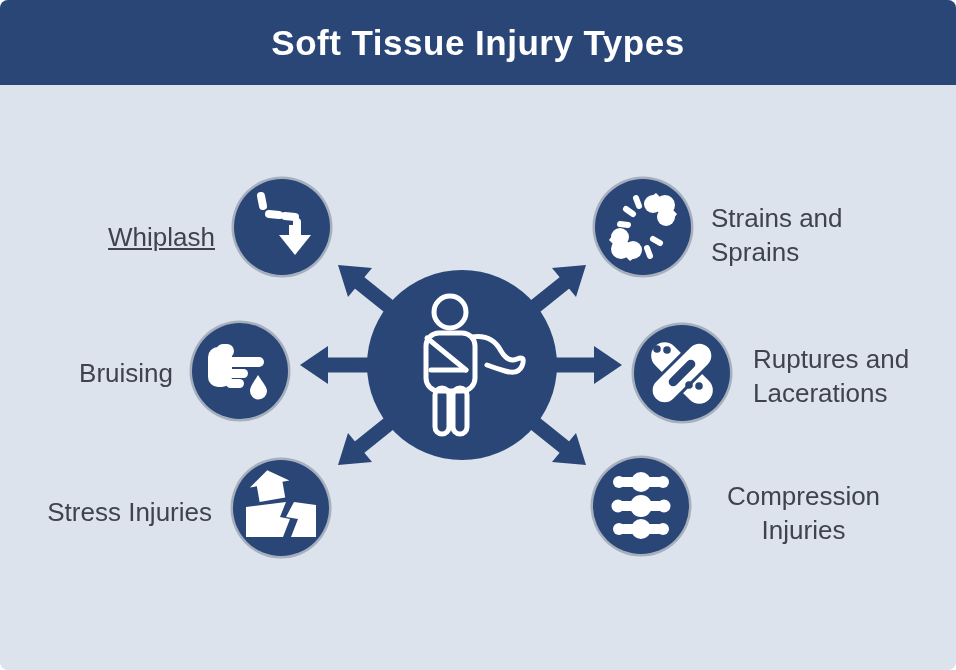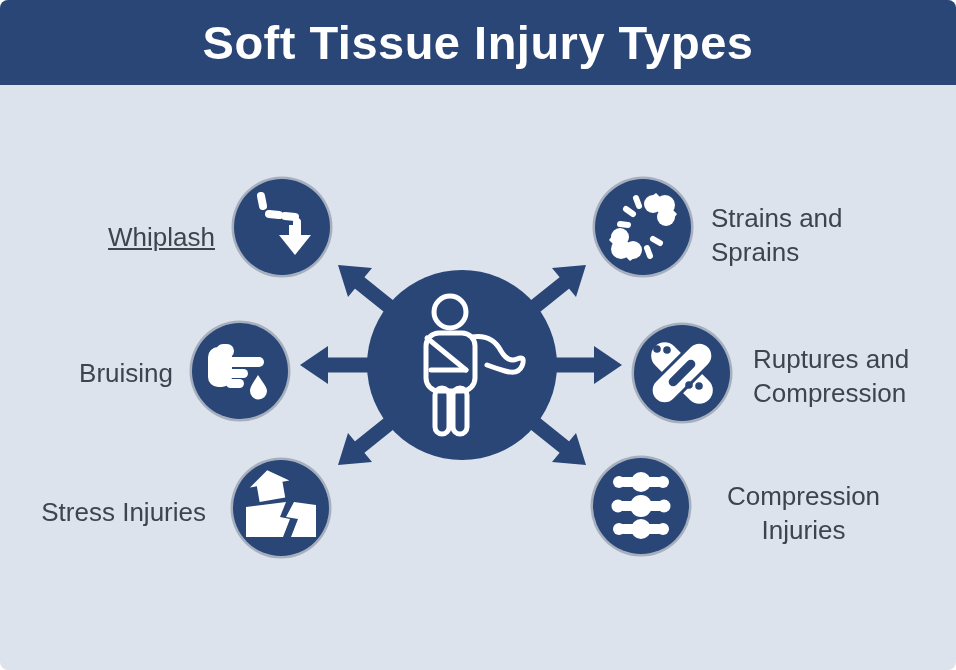--- a/index.html
+++ b/index.html
@@ -6,41 +6,41 @@
   .canvas{
     position:relative;width:956px;height:670px;background:#dce3ed;
     border-radius:8px;overflow:hidden;
     font-family:"Liberation Sans", sans-serif;
   }
   .header{
     position:absolute;left:0;top:0;width:956px;height:85px;background:#294677;
     display:flex;align-items:center;justify-content:center;
   }
   .header h1{
-    margin:0;color:#ffffff;font-size:47px;font-weight:700;letter-spacing:.5px;
+    margin:0;color:#ffffff;font-size:35px;font-weight:700;letter-spacing:.5px;
   }
   .hub-svg{position:absolute;left:0;top:0;width:956px;height:670px;z-index:1;}
   .node{
     position:absolute;width:96px;height:96px;border-radius:50%;background:#294677;
     box-shadow:0 0 0 2.5px rgba(100,110,132,.45);
     display:flex;align-items:center;justify-content:center;z-index:2;
   }
   .node svg{width:96px;height:96px;display:block;}
   .node-whiplash{left:234px;top:179px;}
   .node-strains{left:595px;top:179px;}
   .node-bruising{left:192px;top:323px;}
   .node-ruptures{left:634px;top:325px;}
   .node-stress{left:233px;top:460px;}
   .node-compression{left:593px;top:458px;}
   .label{
     position:absolute;z-index:2;color:#3e434c;font-size:26px;line-height:34px;
   }
   .label-whiplash{left:35px;top:220px;width:180px;text-align:right;text-decoration:underline;}
   .label-bruising{left:30px;top:356px;width:143px;text-align:right;}
-  .label-stress{left:6px;top:495px;width:200px;text-align:right;}
+  .label-stress{left:12px;top:495px;width:200px;text-align:right;}
   .label-strains{left:711px;top:201px;width:160px;text-align:left;}
   .label-ruptures{left:753px;top:342px;width:172px;text-align:left;}
   .label-compression{left:711px;top:479px;width:185px;text-align:center;}
 </style>
 </head>
 <body>
 
 <div class="canvas">
 
   <div class="header">
@@ -177,17 +177,17 @@
             <circle cx="-22" cy="0" r="6"></circle>
             <circle cx="22" cy="0" r="6"></circle>
         </g>
       </g>
     </svg>
   </div>
 
   <div class="label label-whiplash">Whiplash</div>
   <div class="label label-bruising">Bruising</div>
   <div class="label label-strains">Strains and Sprains</div>
-  <div class="label label-ruptures">Ruptures and Compression</div>
+  <div class="label label-ruptures">Ruptures and Lacerations</div>
   <div class="label label-stress">Stress Injuries</div>
   <div class="label label-compression">Compression Injuries</div>
 
 </div>
 
 </body></html>

